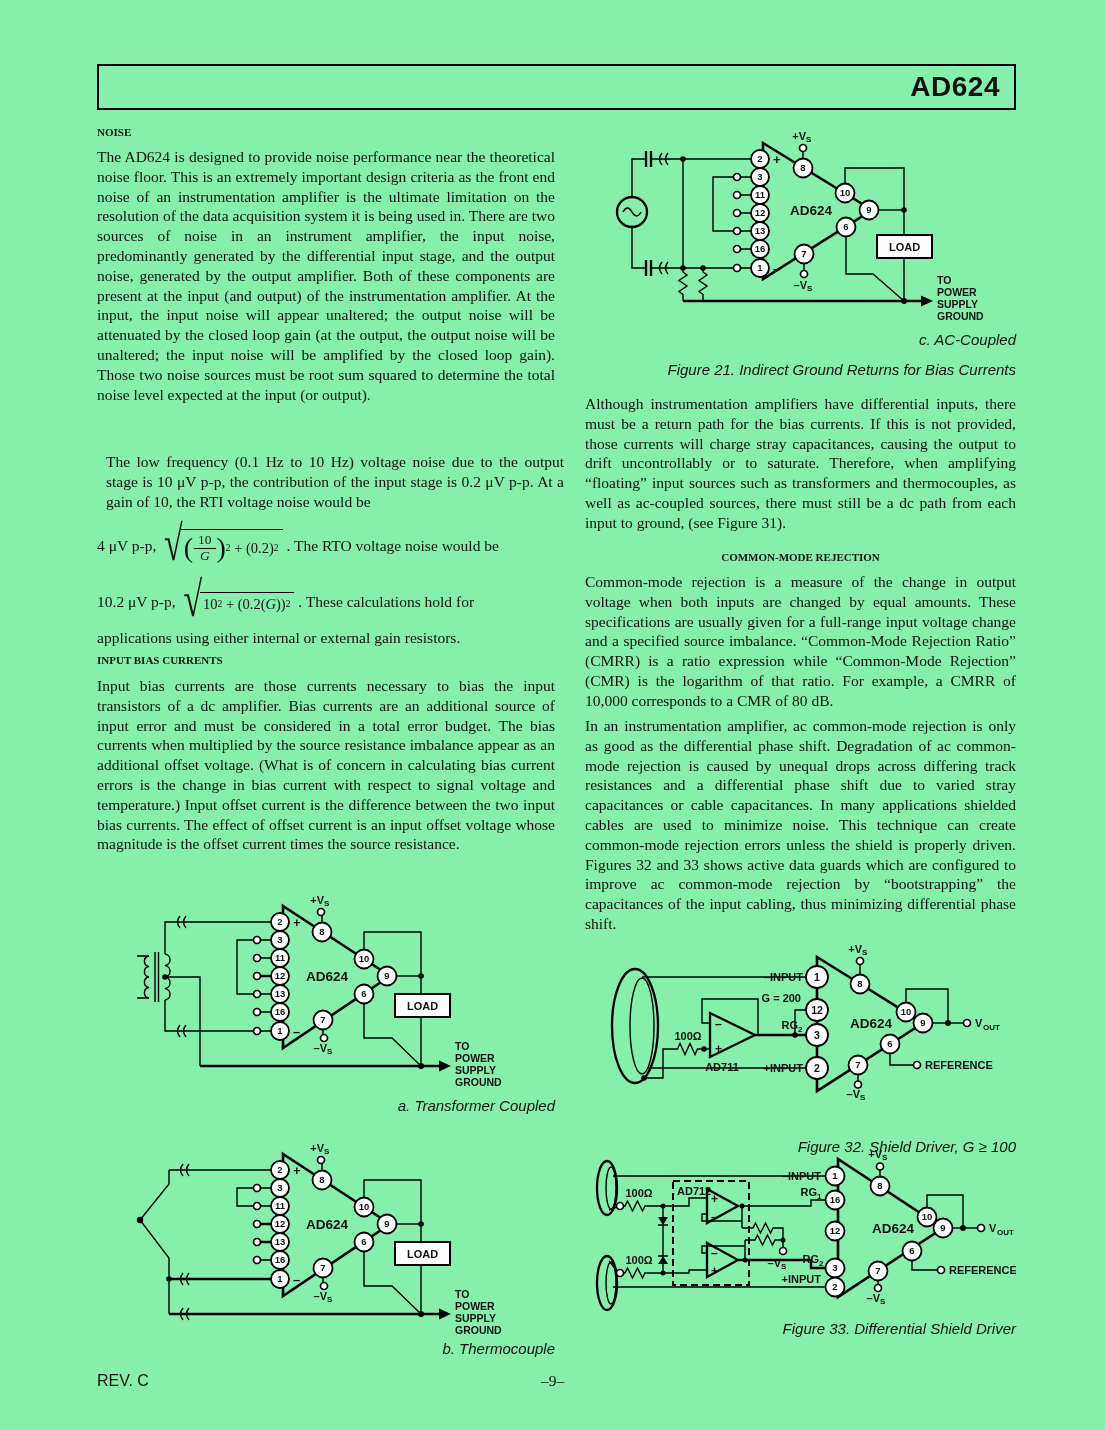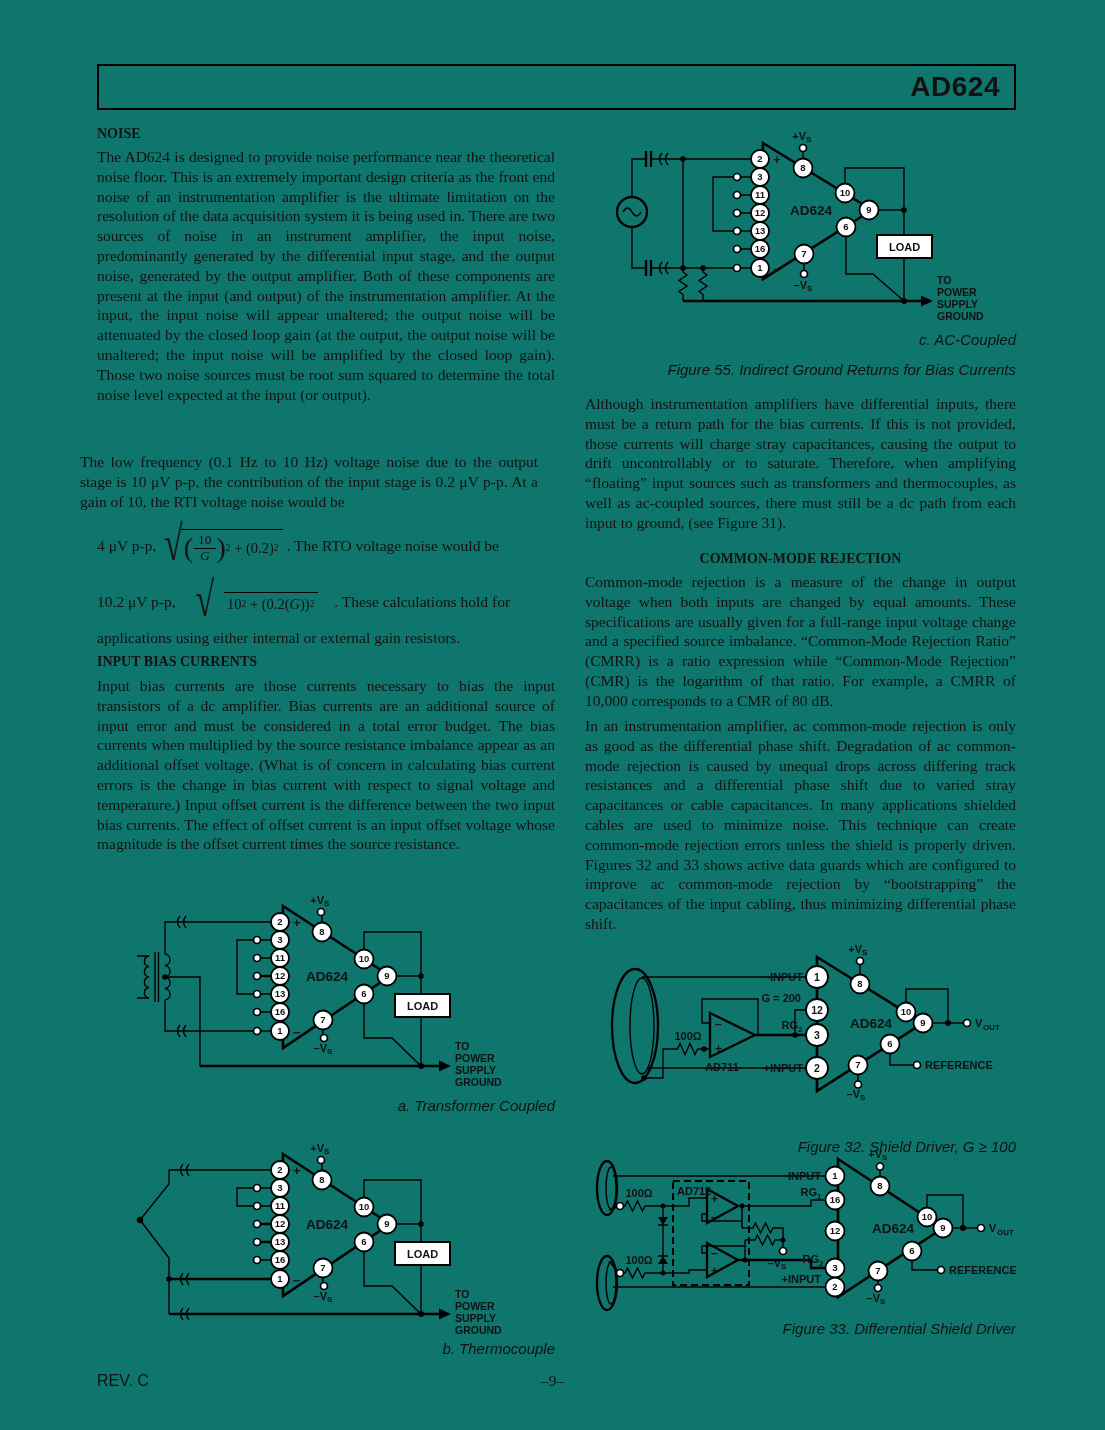--- a/index.html
+++ b/index.html
@@ -1,21 +1,21 @@
 <!DOCTYPE html>
 <html><head>
 <meta charset="ut-8">
 <meta charset="utf-8">
 <style>
   html,body{margin:0;padding:0;background:#e8e8e8;}
-  .page{position:relative;width:1105px;height:1430px;background:#0f766e;margin:0 auto;
+  .page{position:relative;width:1105px;height:1430px;background:#86efac;margin:0 auto;
         font-family:"Liberation Serif",serif;color:#111;overflow:hidden;}
   .blk{position:absolute;}
   .body{font:15.5px/19.8px "Liberation Serif",serif;text-align:justify;}
-  .head{font-weight:bold;font-size:14px;font-family:"Liberation Serif",serif;}
+  .head{font-weight:bold;font-size:11px;font-family:"Liberation Serif",serif;}
   .cap{font:italic 15px "Liberation Sans",sans-serif;text-align:right;}
   .hdrbox{left:97px;top:64px;width:919px;height:46px;border:2px solid #000;box-sizing:border-box;
           display:flex;align-items:center;justify-content:flex-end;padding-right:14px;}
   .partnum{font:bold 28px "Liberation Sans",sans-serif;letter-spacing:.5px;}
   .footer-rev{font:16px "Liberation Sans",sans-serif;}
   .footer-page{font:15.5px "Liberation Serif",serif;text-align:center;width:1105px;left:0;}
   
   .fr{display:flex;align-items:center;font:15.5px "Liberation Serif",serif;white-space:pre;}
   .radsign{font-size:34px;font-weight:400;display:inline-block;transform:scaleY(1.45);
            transform-origin:50% 62%;margin-right:-2px;}
@@ -52,27 +52,27 @@
 <body>
 
 <div class="page">
 
   <div class="blk hdrbox">
     <span class="partnum">AD624</span>
   </div>
 
   <div class="blk head" style="left:97px;top:126px;width:458px;">NOISE</div>
   <div class="blk body" style="left:97px;top:147px;width:458px;">The AD624 is designed to provide noise performance near the theoretical noise floor. This is an extremely important design criteria as the front end noise of an instrumentation amplifier is the ultimate limitation on the resolution of the data acquisition system it is being used in. There are two sources of noise in an instrument amplifier, the input noise, predominantly generated by the differential input stage, and the output noise, generated by the output amplifier. Both of these components are present at the input (and output) of the instrumentation amplifier. At the input, the input noise will appear unaltered; the output noise will be attenuated by the closed loop gain (at the output, the output noise will be unaltered; the input noise will be amplified by the closed loop gain). Those two noise sources must be root sum squared to determine the total noise level expected at the input (or output).</div>
-  <div class="blk body" style="left:80px;top:452px;width:458px;">The low frequency (0.1 Hz to 10 Hz) voltage noise due to the output stage is 10 μV p-p, the contribution of the input stage is 0.2 μV p-p. At a gain of 10, the RTI voltage noise would be</div>
+  <div class="blk body" style="left:106px;top:452px;width:458px;">The low frequency (0.1 Hz to 10 Hz) voltage noise due to the output stage is 10 μV p-p, the contribution of the input stage is 0.2 μV p-p. At a gain of 10, the RTI voltage noise would be</div>
 
   <div class="blk fr" style="left:97px;top:518px;width:470px;height:56px;">
     <span>4 μV p-p,  </span><span class="radsign">√</span><span class="radicand"><span class="bigp">(</span><span class="frac"><span class="num">10</span><span class="den">G</span></span><span class="bigp">)</span><sup>2</sup><span> + (0.2)</span><sup>2</sup></span><span> . The RTO voltage noise would be</span>
   </div>
 
-  <div class="blk fr" style="left:97px;top:578px;width:470px;height:48px;gap:12px;">
+  <div class="blk fr" style="left:97px;top:578px;width:470px;height:48px;">
     <span>10.2 μV p-p,  </span><span class="radsign">√</span><span class="radicand"><span>10</span><sup>2</sup><span> + (0.2(</span><i>G</i><span>))</span><sup>2</sup></span><span> . These calculations hold for</span>
   </div>
 
   <div class="blk body" style="left:97px;top:628px;width:458px;">applications using either internal or external gain resistors.</div>
 
   <div class="blk head" style="left:97px;top:654px;width:458px;">INPUT BIAS CURRENTS</div>
   <div class="blk body" style="left:97px;top:676px;width:458px;">Input bias currents are those currents necessary to bias the input transistors of a dc amplifier.  Bias currents are an additional source of input error and must be considered in a total error budget. The bias currents when multiplied by the source resistance imbalance appear as an additional offset voltage. (What is of concern in calculating bias current errors is the change in bias current with respect to signal voltage and temperature.)  Input offset current is the difference between the two input bias currents. The effect of offset current is an input offset voltage whose magnitude is the offset current times the source resistance.</div>
 
   <svg class="blk" style="left:97px;top:890px;" width="458" height="205" viewBox="0 0 458 205">
     <g>
@@ -325,21 +325,21 @@
     <rect class="ldbox" x="292" y="113" width="55" height="23"></rect>
     <text class="lbl" x="319.5" y="128.5" text-anchor="middle">LOAD</text>
     <g>
       <text class="lbl10" x="352" y="162">TO</text>
       <text class="lbl10" x="352" y="174">POWER</text>
       <text class="lbl10" x="352" y="186">SUPPLY</text>
       <text class="lbl10" x="352" y="198">GROUND</text>
     </g>
   </svg>
   <div class="blk cap" style="left:585px;top:331px;width:431px;">c.  AC-Coupled</div>
-  <div class="blk cap" style="left:585px;top:361px;width:431px;">Figure 55.  Indirect Ground Returns for Bias Currents</div>
+  <div class="blk cap" style="left:585px;top:361px;width:431px;">Figure 21.  Indirect Ground Returns for Bias Currents</div>
 
   <div class="blk body" style="left:585px;top:394px;width:431px;">Although instrumentation amplifiers have differential inputs, there must be a return path for the bias currents. If this is not provided, those currents will charge stray capacitances, causing the output to drift uncontrollably or to saturate. Therefore, when amplifying “floating” input sources such as transformers and thermocouples, as well as ac-coupled sources, there must still be a dc path from each input to ground, (see Figure 31).</div>
   <div class="blk head" style="left:585px;top:551px;width:431px;text-align:center;">COMMON-MODE REJECTION</div>
   <div class="blk body" style="left:585px;top:572px;width:431px;">Common-mode rejection is a measure of the change in output voltage when both inputs are changed by equal amounts. These specifications are usually given for a full-range input voltage change and a specified source imbalance.  “Common-Mode Rejection Ratio” (CMRR) is a ratio expression while “Common-Mode Rejection” (CMR) is the logarithm of that ratio.  For example, a CMRR of 10,000 corresponds to a CMR of 80 dB.</div>
   <div class="blk body" style="left:585px;top:716px;width:431px;">In an instrumentation amplifier, ac common-mode rejection is only as good as the differential phase shift. Degradation of ac common-mode rejection is caused by unequal drops across differing track resistances and a differential phase shift due to varied stray capacitances or cable capacitances. In many applications shielded cables are used to minimize noise. This technique can create common-mode rejection errors unless the shield is properly driven. Figures 32 and 33 shows active data guards which are configured to improve ac common-mode rejection by “bootstrapping” the capacitances of the input cabling, thus minimizing differential phase shift.</div>
 
   <svg class="blk" style="left:585px;top:941px;" width="431" height="163" viewBox="0 0 431 163">
     <g>
       <ellipse class="w2" cx="50" cy="85" rx="23" ry="57"></ellipse>
       <ellipse class="w" cx="57" cy="85" rx="12" ry="48"></ellipse>

